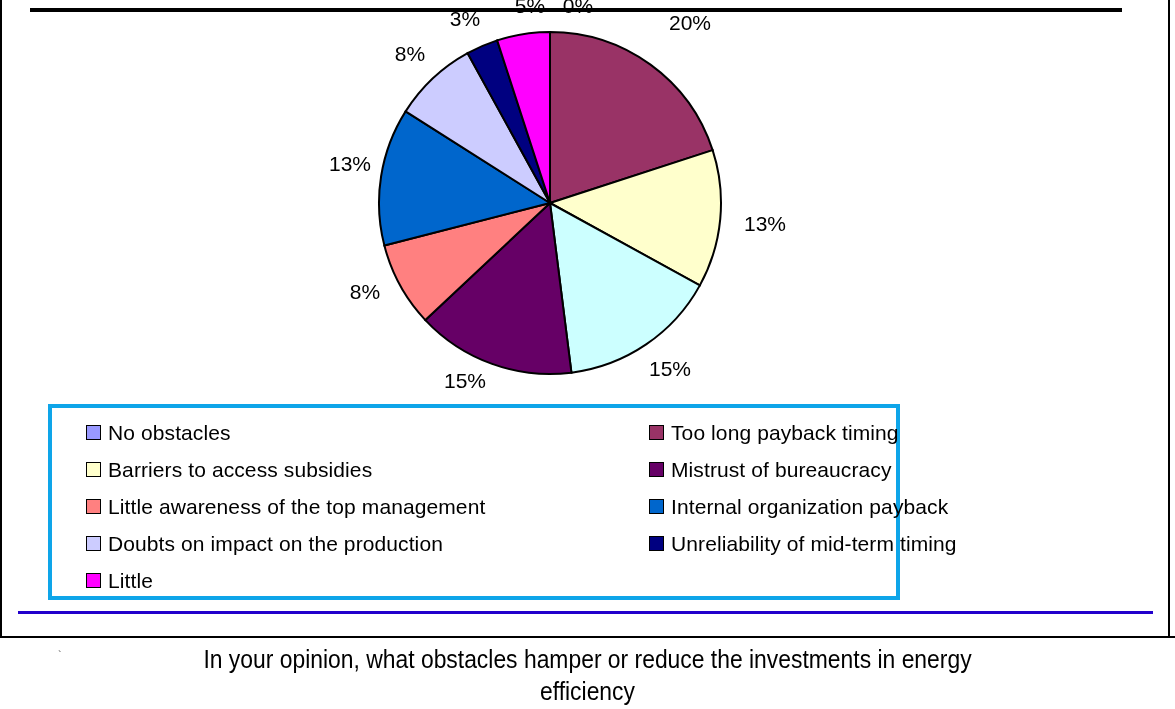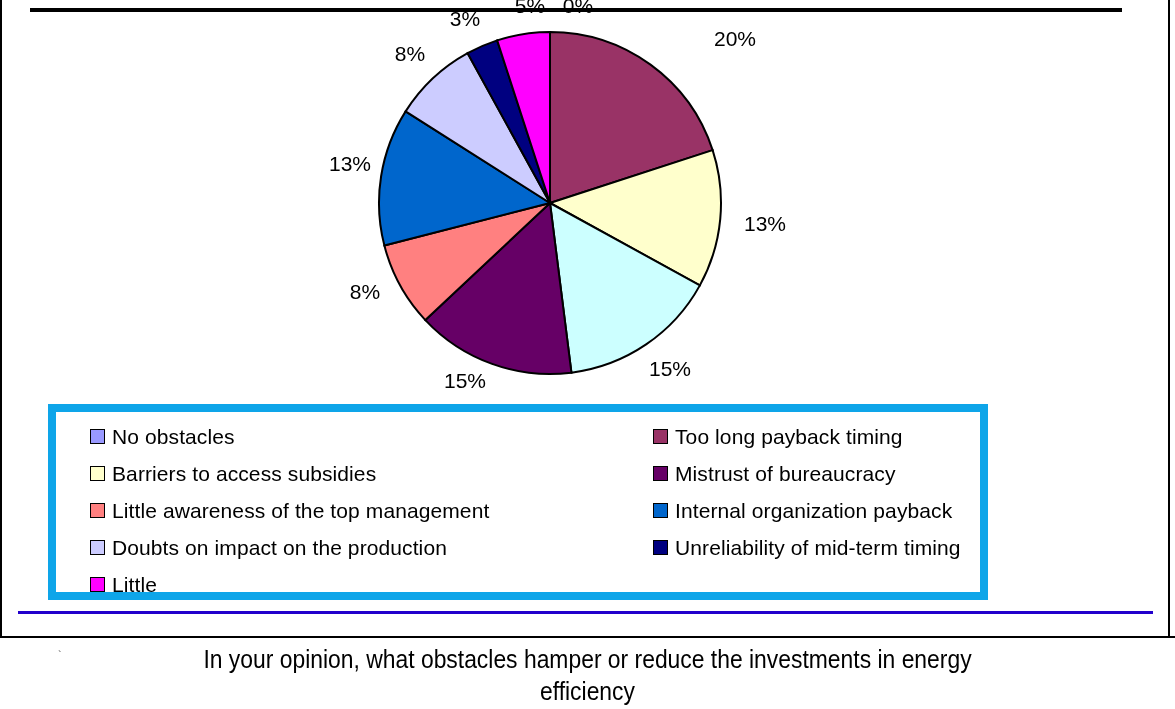--- a/index.html
+++ b/index.html
@@ -73,22 +73,22 @@
     font-size: 21px;
     color: #000000;
     white-space: nowrap;
     line-height: 1;
   }
 
   
   .legend-box {
     position: absolute;
     left: 48px; top: 404px;
-    width: 940px; height: 196px;
-    border: 8px solid #0ea5e9;
+    width: 852px; height: 196px;
+    border: 4px solid #0ea5e9;
     background: #ffffff;
     box-sizing: border-box;
     padding: 6px 16px 0 0;
   }
   .legend-grid {
     display: grid;
     grid-template-columns: 563px 1fr;
     grid-auto-rows: 37px;
     align-items: center;
     margin-left: 34px;
@@ -145,21 +145,21 @@
           <path d="M 550 203 L 571.43 372.65 A 171 171 0 0 1 425.35 320.06 Z" fill="#660066" stroke="#000000" stroke-width="2"></path>
           <path d="M 550 203 L 425.35 320.06 A 171 171 0 0 1 384.37 245.53 Z" fill="#ff8080" stroke="#000000" stroke-width="2"></path>
           <path d="M 550 203 L 384.37 245.53 A 171 171 0 0 1 405.62 111.37 Z" fill="#0066cc" stroke="#000000" stroke-width="2"></path>
           <path d="M 550 203 L 405.62 111.37 A 171 171 0 0 1 467.62 53.15 Z" fill="#ccccff" stroke="#000000" stroke-width="2"></path>
           <path d="M 550 203 L 467.62 53.15 A 171 171 0 0 1 497.16 40.37 Z" fill="#000080" stroke="#000000" stroke-width="2"></path>
           <path d="M 550 203 L 497.16 40.37 A 171 171 0 0 1 550.00 32.00 Z" fill="#ff00ff" stroke="#000000" stroke-width="2"></path>
         </g>
     </svg>
     <div id="pct-labels">
         <div class="pct-label" style="left: 578px; top: 5px; transform: translate(-50%, -50%);">0%</div>
-        <div class="pct-label" style="left: 690px; top: 38px; transform: translate(-50%, -50%); margin-left: 45px;">20%</div>
+        <div class="pct-label" style="left: 690px; top: 22px; transform: translate(-50%, -50%);">20%</div>
         <div class="pct-label" style="left: 765px; top: 223px; transform: translate(-50%, -50%);">13%</div>
         <div class="pct-label" style="left: 670px; top: 368px; transform: translate(-50%, -50%);">15%</div>
         <div class="pct-label" style="left: 465px; top: 380px; transform: translate(-50%, -50%);">15%</div>
         <div class="pct-label" style="left: 365px; top: 291px; transform: translate(-50%, -50%);">8%</div>
         <div class="pct-label" style="left: 350px; top: 163px; transform: translate(-50%, -50%);">13%</div>
         <div class="pct-label" style="left: 410px; top: 53px; transform: translate(-50%, -50%);">8%</div>
         <div class="pct-label" style="left: 465px; top: 18px; transform: translate(-50%, -50%);">3%</div>
         <div class="pct-label" style="left: 530px; top: 5px; transform: translate(-50%, -50%);">5%</div>
       </div>
   </div>

